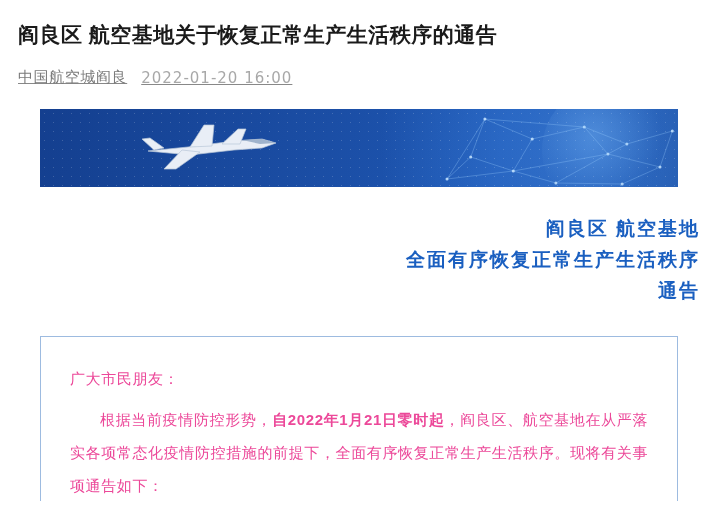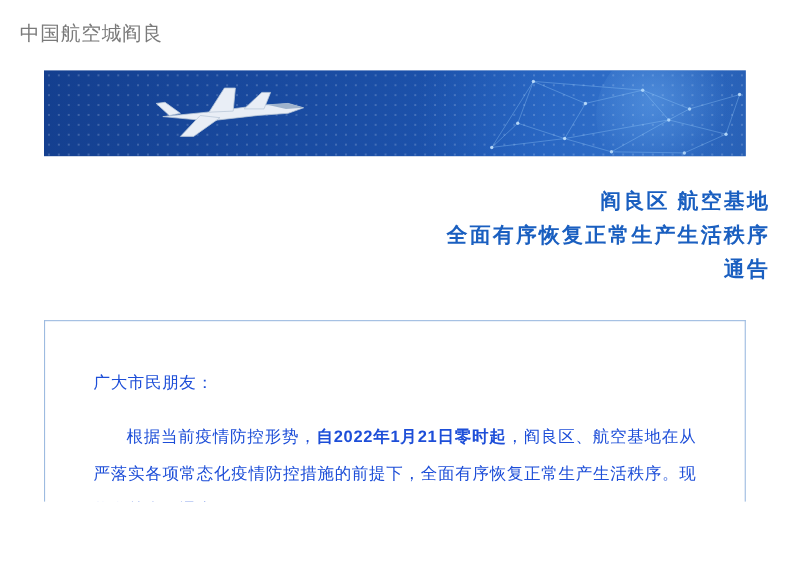--- a/index.html
+++ b/index.html
@@ -24,25 +24,26 @@
   .article-title {
     font-size: 21px;
     font-weight: bold;
     color: #1a1a1a;
     letter-spacing: 0.5px;
     margin: 20px 0 0 0;
     line-height: 30px;
   }
   .meta-row {
     margin-top: 18px;
-    font-size: 18px;
+    font-size: 15px;
     color: #888888;
     letter-spacing: 0.6px;
     display: flex;
     align-items: center;
+    text-decoration: underline;
   }
   .meta-source {
     color: #7a7a7a;
   }
   .meta-date {
     color: #a8a8a8;
     margin-left: 14px;
     font-family: "DejaVu Sans", "Liberation Sans", sans-serif;
     letter-spacing: 1px;
   }
@@ -108,45 +109,47 @@
     margin: 30px 22px 0 22px;
     border: 1px solid #9dbbe0;
     border-bottom: none;
     box-sizing: border-box;
     height: 165px;
     padding: 24px 28px 0 28px;
     background: #ffffff;
     overflow: hidden;
   }
   .body-box p {
-    margin: 16px;
+    margin: 1px;
     font-size: 15px;
     line-height: 33px;
-    color: #1d4ed8;
+    color: #ec4899;
     letter-spacing: 0.6px;
     text-align: justify;
   }
   .body-box p.salutation {
     margin-bottom: 8px;
   }
   .body-box p.indent {
     text-indent: 2em;
   }
   .body-box b {
     font-weight: bold;
   }
 </style>
 </head>
 <body>
 
 <div class="page">
 
+  <h1 class="article-title">阎良区 航空基地关于恢复正常生产生活秩序的通告</h1>
 
   <div class="meta-row">
     <span class="meta-source">中国航空城阎良</span>
+    <span class="meta-date">2022-01-20 16:00</span>
   </div>
 
   <div class="banner">
     <div class="dots"></div>
 
     <svg class="net" viewBox="0 0 674 78" preserveAspectRatio="none">
       <g stroke="rgba(160,210,255,0.45)" stroke-width="0.7" fill="none">
         <path d="M470 10 L520 30 L500 62 L455 48 Z"></path>
         <path d="M520 30 L575 18 L600 45 L500 62"></path>
         <path d="M575 18 L620 35 L600 45"></path>

